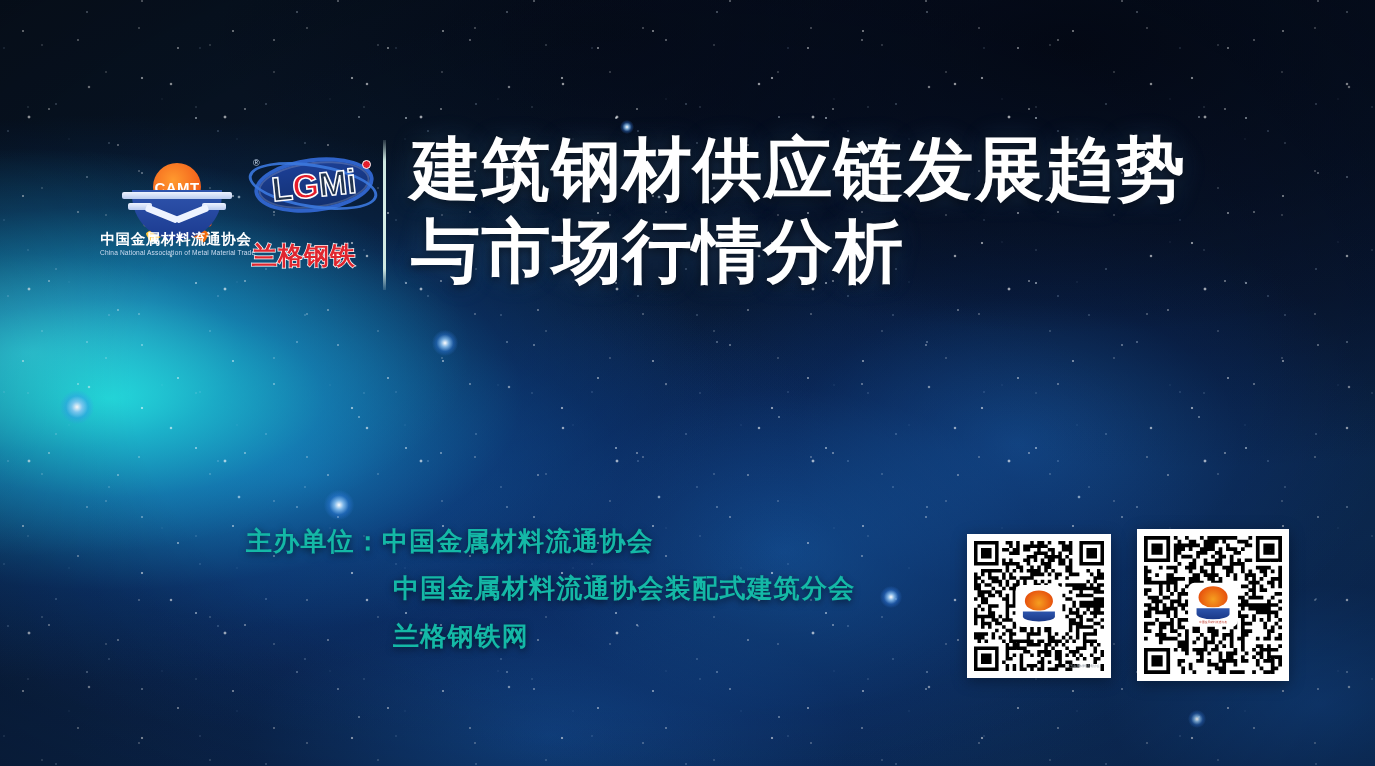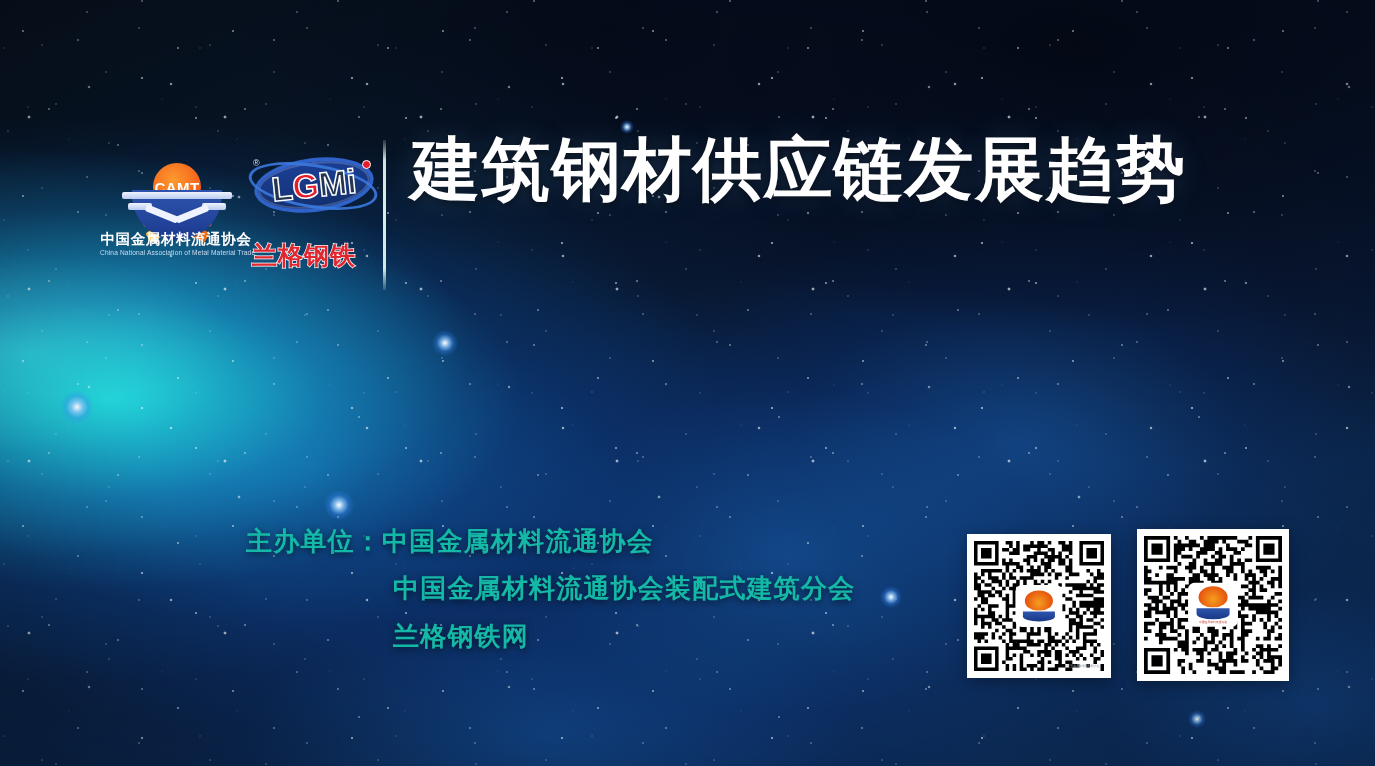--- a/index.html
+++ b/index.html
@@ -239,20 +239,21 @@
       <div class="lgmi-dot"></div>
       <div class="lgmi-cn">兰格钢铁</div>
     </div>
 
   </div>
 
   <div class="divider"></div>
 
   <div class="title">
     <div class="title-line">建筑钢材供应链发展趋势</div>
+    <div class="title-line">与市场行情分析</div>
   </div>
 
 
   <div class="orgs">
     <div class="org-row"><span>主办单位：</span><span>中国金属材料流通协会</span></div>
     <div class="org-row indent"><span>中国金属材料流通协会装配式建筑分会</span></div>
     <div class="org-row indent"><span>兰格钢铁网</span></div>
   </div>
 
   <div class="qr-wrap qr1">

